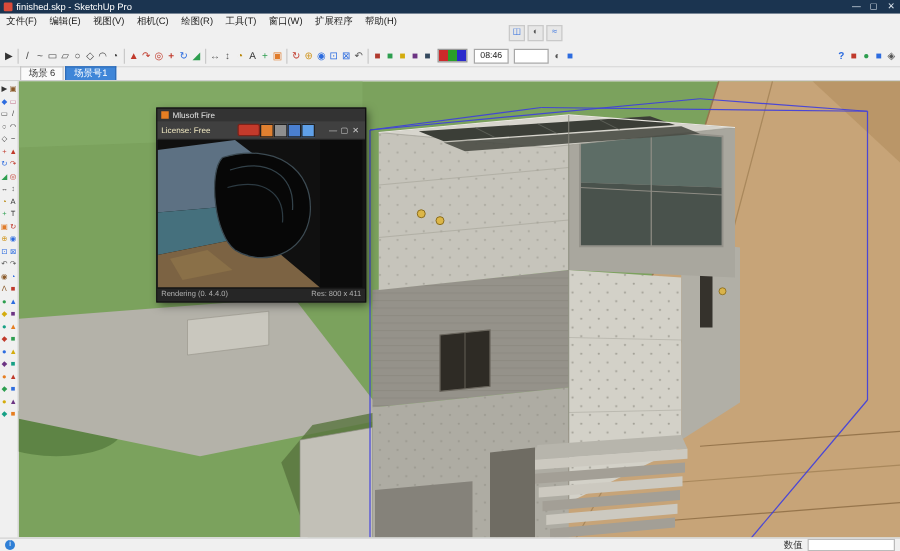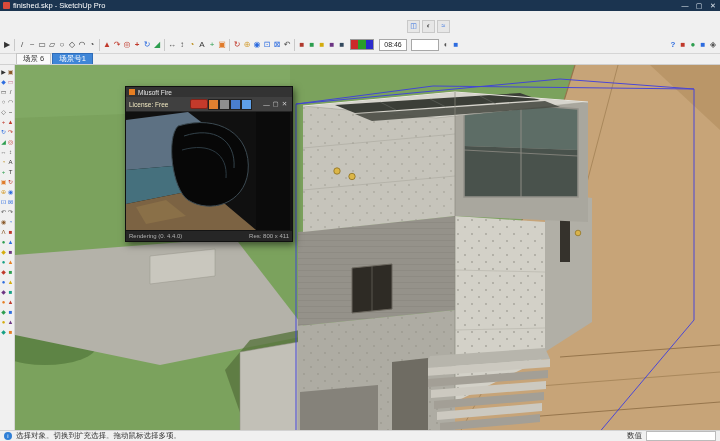--- a/index.html
+++ b/index.html
@@ -81,20 +81,32 @@
     <span class="tb-title">finished.skp - SketchUp Pro</span>
     <span class="tb-spacer"></span>
     <span class="win-controls">
 
     <span class="win-btn">—</span>
         <span class="win-btn">▢</span>
         <span class="win-btn">✕</span>
       </span>
   </div>
 
+  <div class="menubar">
+
+  <span class="menu-item">文件(F)</span>
+      <span class="menu-item">编辑(E)</span>
+      <span class="menu-item">视图(V)</span>
+      <span class="menu-item">相机(C)</span>
+      <span class="menu-item">绘图(R)</span>
+      <span class="menu-item">工具(T)</span>
+      <span class="menu-item">窗口(W)</span>
+      <span class="menu-item">扩展程序</span>
+      <span class="menu-item">帮助(H)</span>
+    </div>
 
   <div class="strip"></div>
 
   <div class="mini-toolbar">
 
   <span class="mini-icon" style="color:#2d6cdf">◫</span>
       <span class="mini-icon" style="color:#555">◐</span>
       <span class="mini-icon" style="color:#2d6cdf">≈</span>
     </div>
 
@@ -355,19 +367,18 @@
       </svg>
     </div>
     <div class="rw-status">
       <span>Rendering (0. 4.4.0)</span>
       <span>Res: 800 x 411</span>
     </div>
   </div>
 
   <div class="statusbar">
     <span class="sb-icon">i</span>
-    <span>选择对象。切换到扩充选择。拖动鼠标选择多项。</span>
     <span class="sb-spacer"></span>
     <span>数值</span>
     <span class="sb-measure-box"></span>
   </div>
 
 </div>
 
 </body></html>

